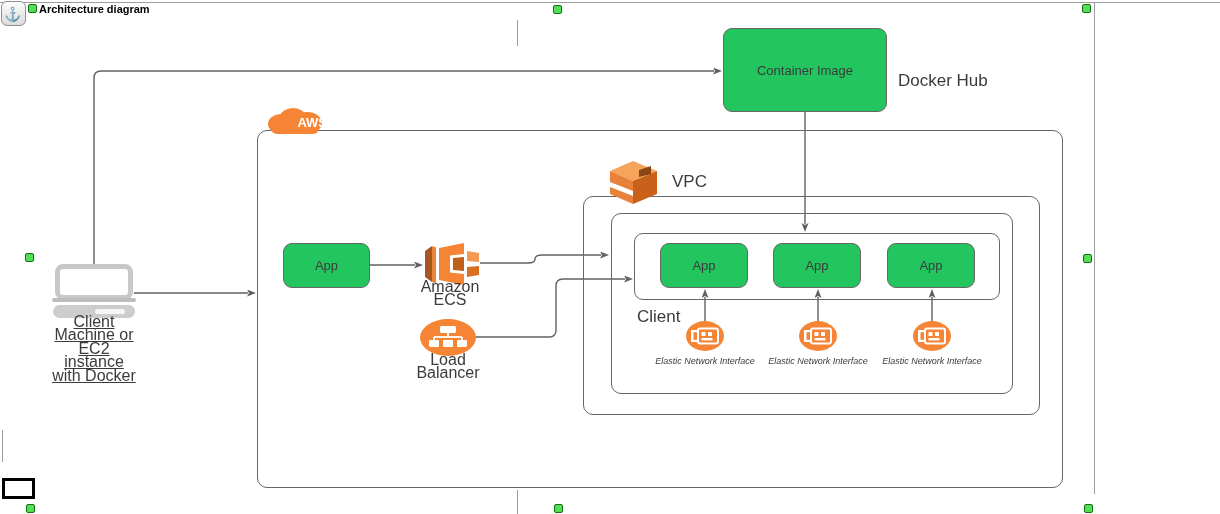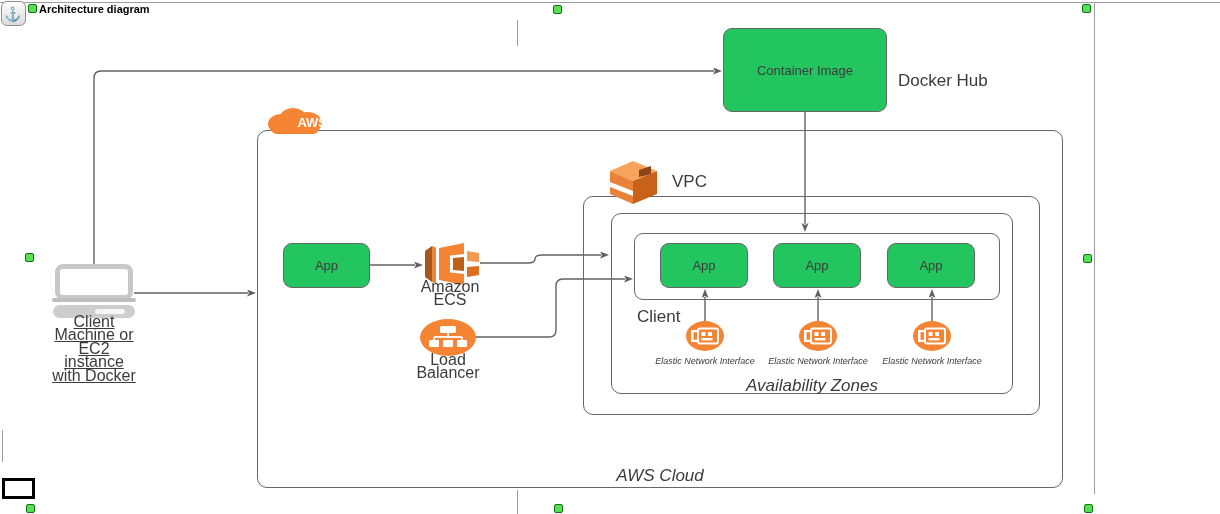--- a/index.html
+++ b/index.html
@@ -76,21 +76,20 @@
       <path d="M932,321 V297" marker-end="url(#arr)"></path>
     </g>
   </svg>
 
   <div class="node" style="left:723px;top:28px;width:164px;height:84px;">
     <span>Container Image</span>
   </div>
   <div class="lbl" style="left:898px;top:71px;">Docker Hub</div>
 
   <div class="group" style="left:257px;top:130px;width:806px;height:358px;"></div>
-  <div class="lbl ctr" style="left:257px;top:466px;width:806px;">AWS Cloud</div>
 
   <div style="position:absolute;left:263px;top:107px;width:64px;height:28px;">
     <svg width="64" height="28" viewBox="0 0 64 28">
       <g fill="#F58534">
         <ellipse cx="18" cy="17" rx="13" ry="10"></ellipse>
         <ellipse cx="44" cy="16" rx="15" ry="11"></ellipse>
         <ellipse cx="30" cy="10" rx="13" ry="9"></ellipse>
         <rect x="8" y="14" width="48" height="13" rx="6"></rect>
       </g>
     </svg>
@@ -103,21 +102,20 @@
       <polygon points="5,13 28,3 52,13 28,23" fill="#F6A45B"></polygon>
       <polygon points="5,13 28,23 28,46 5,36" fill="#E8813A"></polygon>
       <polygon points="52,13 28,23 28,46 52,36" fill="#C9611B"></polygon>
       <polygon points="5,24 28,33 28,38 5,29" fill="#ffffff"></polygon>
       <polygon points="34,12 46,8 46,16 34,19" fill="#8C4514"></polygon>
     </svg>
   </div>
   <div class="lbl" style="left:672px;top:172px;">VPC</div>
 
   <div class="group" style="left:611px;top:213px;width:402px;height:181px;"></div>
-  <div class="lbl ctr" style="left:611px;top:376px;width:402px;">Availability Zones</div>
 
   <div class="group" style="left:634px;top:233px;width:366px;height:67px;border-radius:9px;"></div>
   <div class="lbl" style="left:637px;top:307px;">Client</div>
 
   <div class="node" style="left:660px;top:243px;width:88px;height:45px;">
     <span>App</span>
   </div>
   <div class="node" style="left:773px;top:243px;width:88px;height:45px;">
     <span>App</span>
   </div>

